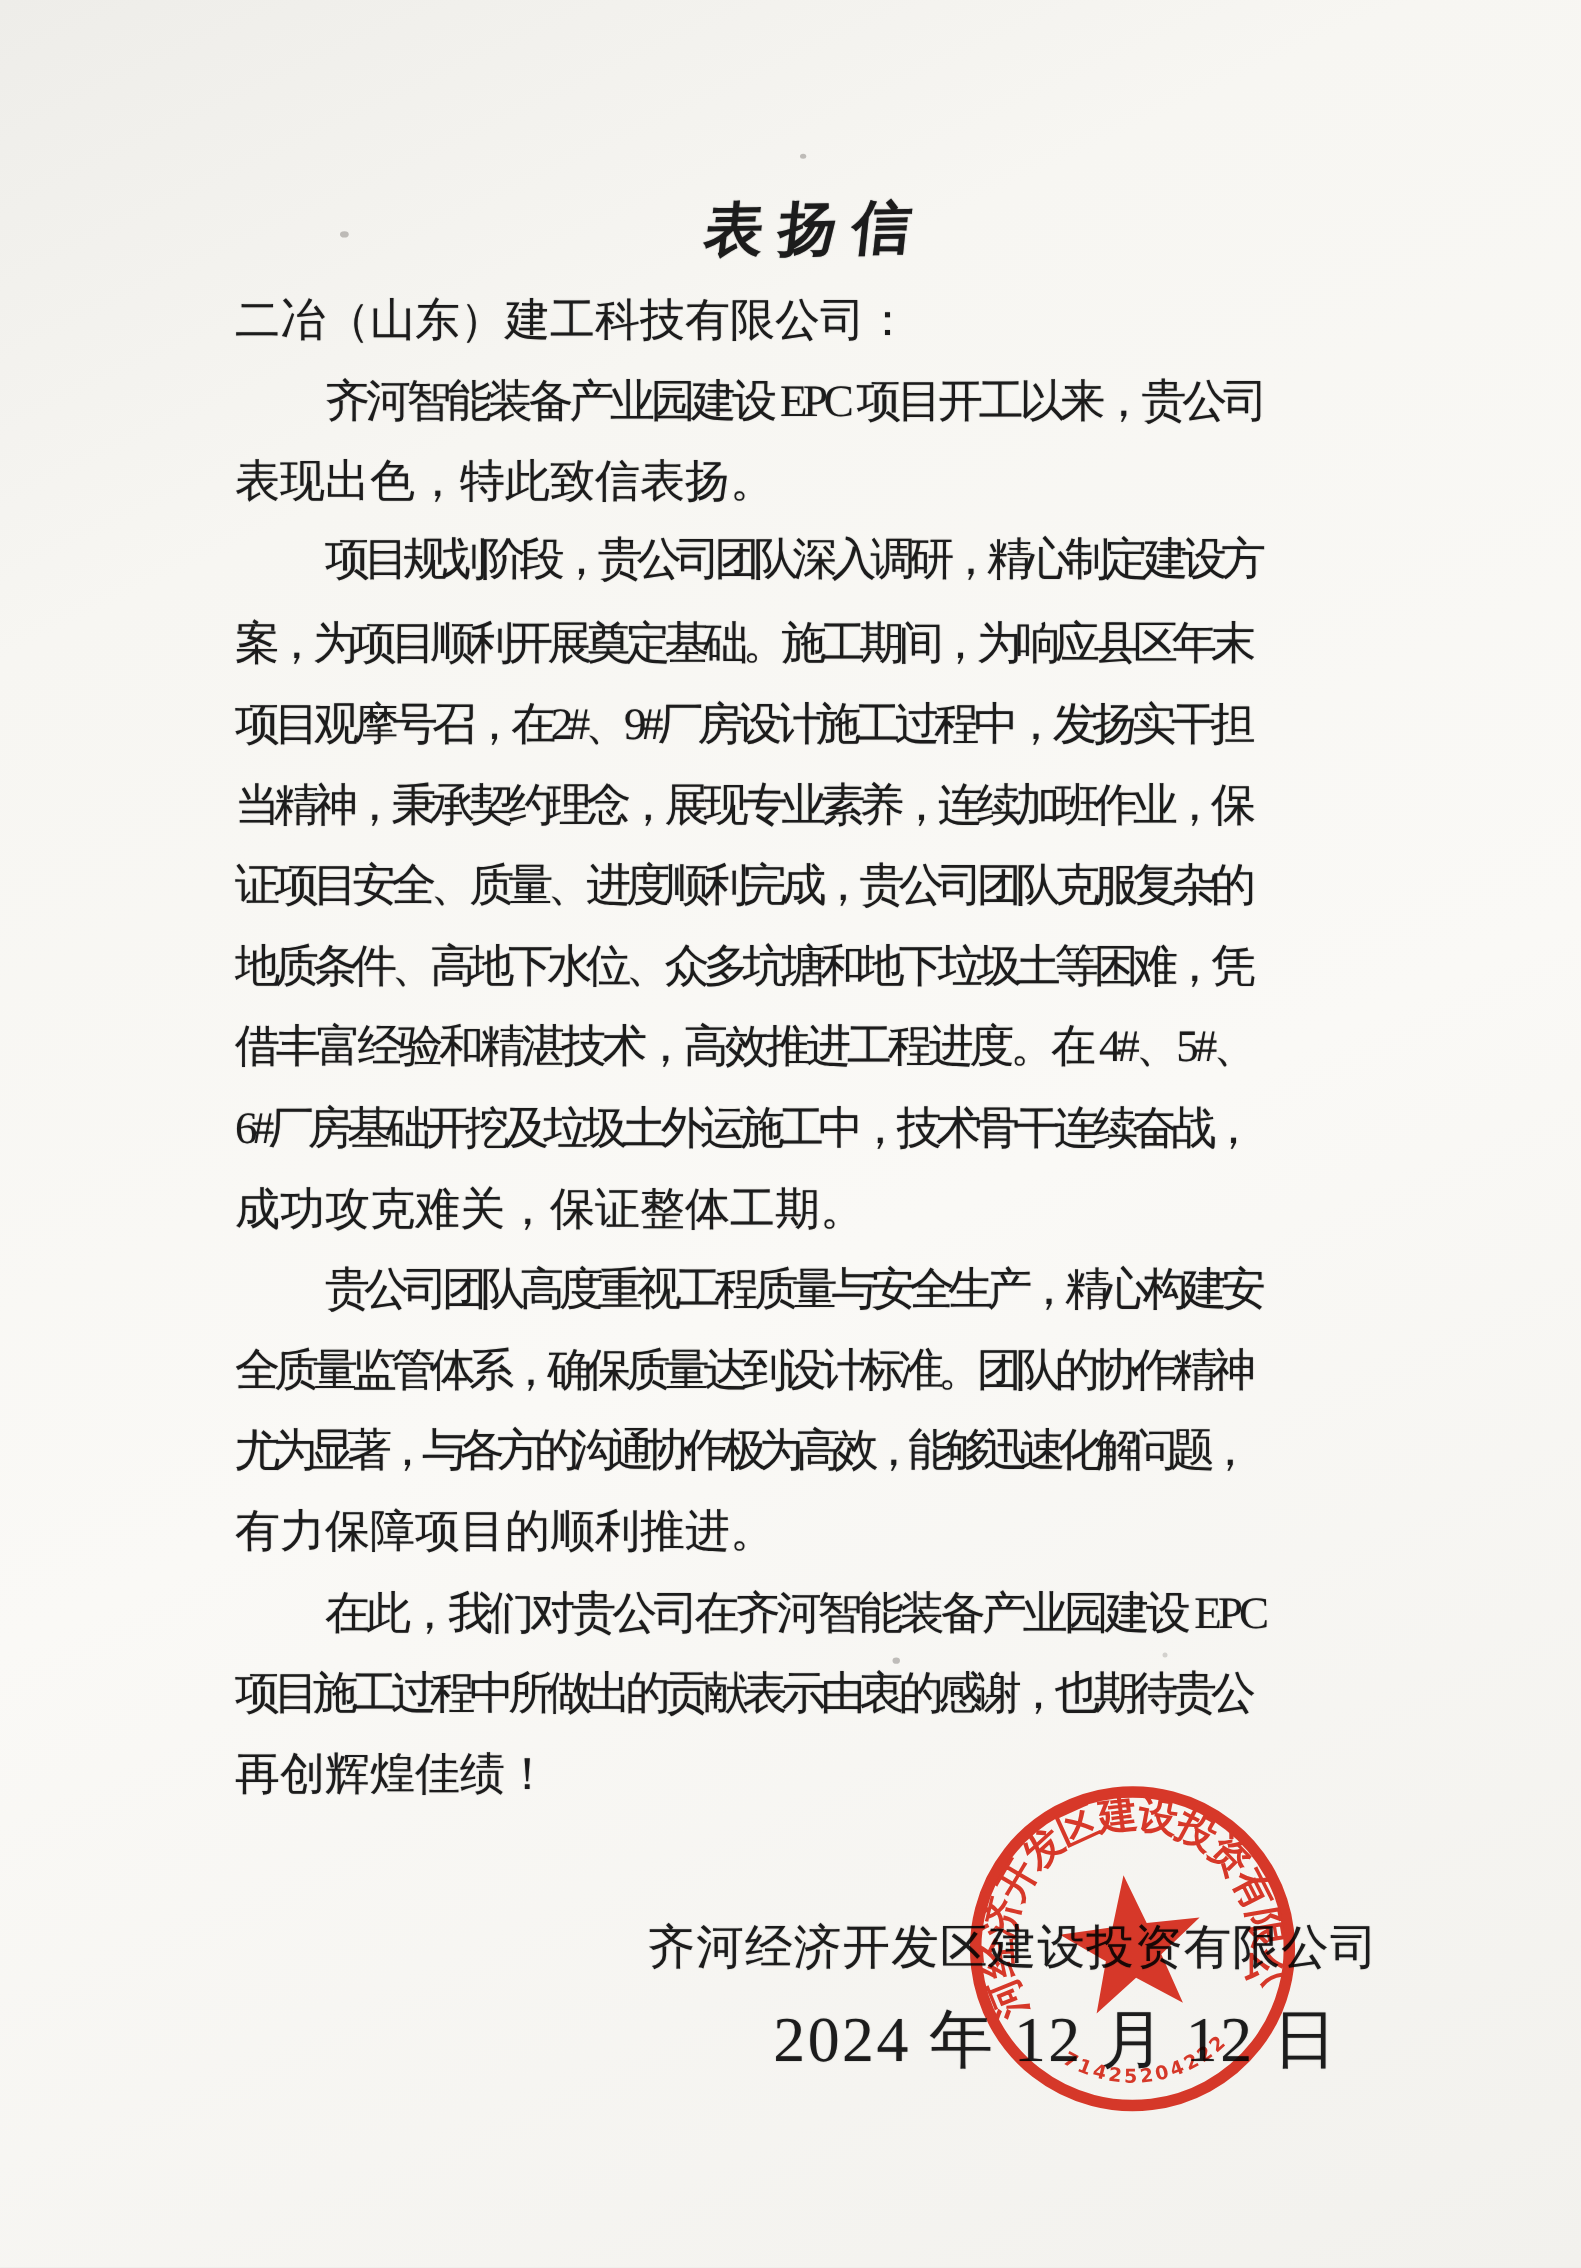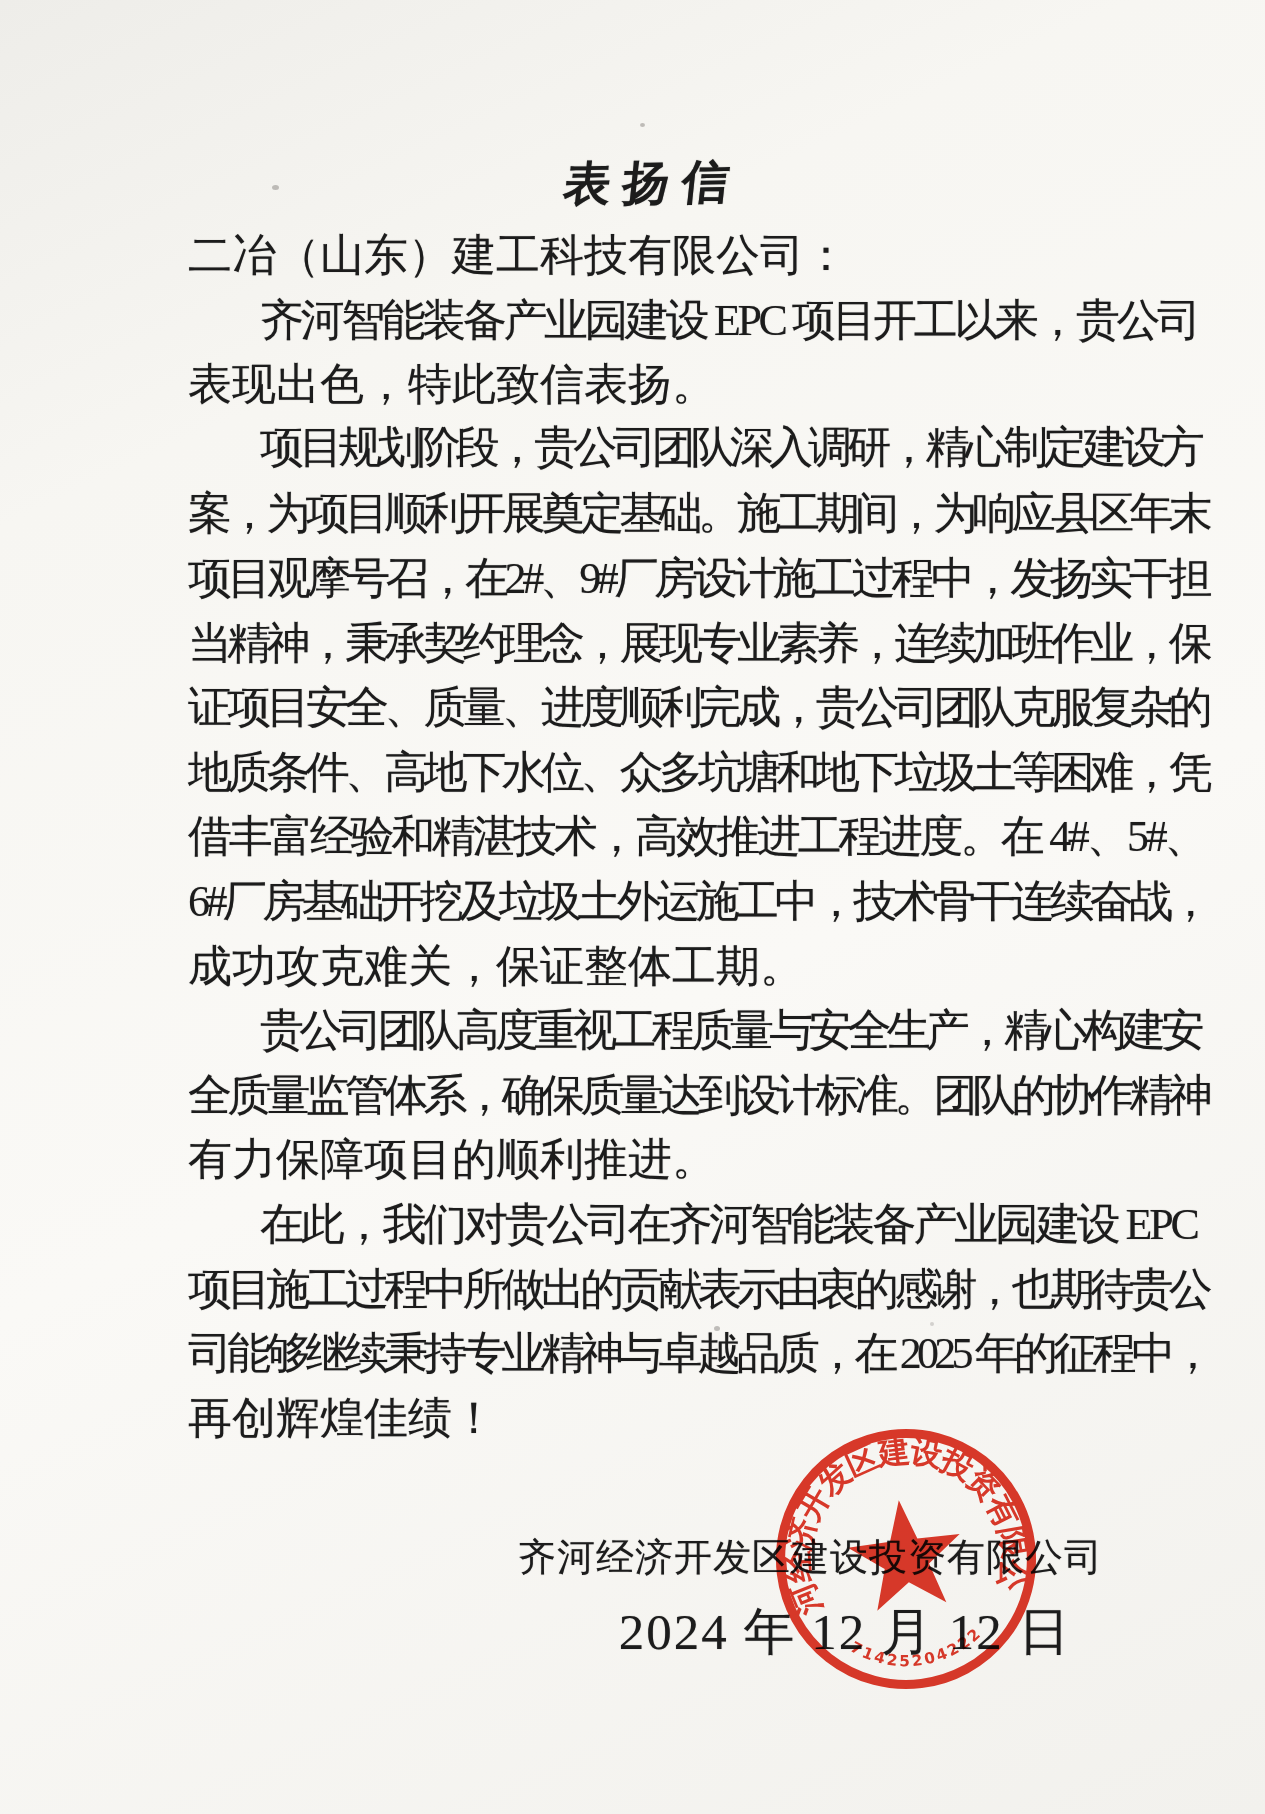--- a/index.html
+++ b/index.html
@@ -18,21 +18,21 @@
     position:absolute;top:152px;left:0;width:100%;
     text-align:center;padding-left:40px;box-sizing:border-box;
     font-size:47px;font-weight:bold;letter-spacing:12px;
     transform:skewX(-7deg) rotate(-1deg);
     text-shadow:0 0 1px rgba(0,0,0,.55);
   }
   .letter-body{
     position:absolute;left:188px;top:224px;width:916px;
   }
   .line{
-    height:64.6px;line-height:64.6px;font-size:44px;
+    height:64.6px;line-height:64.6px;font-size:36px;
     white-space:nowrap;overflow:visible;
     text-shadow:0 0 1px rgba(0,0,0,.4);
   }
   .signature{
     position:absolute;top:1532px;right:162px;
     font-size:38px;letter-spacing:1px;
     text-shadow:0 0 1px rgba(0,0,0,.4);
   }
   .dateline{
     position:absolute;top:1598px;left:845px;transform:translateX(-50%);
@@ -68,24 +68,24 @@
       <div class="line"><span style="letter-spacing: -4.76923px;">案，为项目顺利开展奠定基础。施工期间，为响应县区年末</span></div>
       <div class="line"><span style="letter-spacing: -4.42857px;">项目观摩号召，在2#、9#厂房设计施工过程中，发扬实干担</span></div>
       <div class="line"><span style="letter-spacing: -4.76923px; font-family: Liberation Mono, monospace;">当精神，秉承契约理念，展现专业素养，连续加班作业，保</span></div>
       <div class="line"><span style="letter-spacing: -4.76923px;">证项目安全、质量、进度顺利完成，贵公司团队克服复杂的</span></div>
       <div class="line"><span style="letter-spacing: -4.76923px;">地质条件、高地下水位、众多坑塘和地下垃圾土等困难，凭</span></div>
       <div class="line"><span style="letter-spacing: -3.35714px;">借丰富经验和精湛技术，高效推进工程进度。在 4#、5#、</span></div>
       <div class="line"><span style="letter-spacing: -4.59259px;">6#厂房基础开挖及垃圾土外运施工中，技术骨干连续奋战，</span></div>
       <div class="line"><span>成功攻克难关，保证整体工期。</span></div>
       <div class="line" style="padding-left: 72px;"><span style="letter-spacing: -4.83333px;">贵公司团队高度重视工程质量与安全生产，精心构建安</span></div>
       <div class="line"><span style="letter-spacing: -4.76923px;">全质量监管体系，确保质量达到设计标准。团队的协作精神</span></div>
+      <div class="line"><span style="letter-spacing: -6.07407px;">尤为显著，与各方的沟通协作极为高效，能够迅速化解问题，</span></div>
       <div class="line"><span>有力保障项目的顺利推进。</span></div>
       <div class="line" style="padding-left: 72px;"><span style="letter-spacing: -3.16px;">在此，我们对贵公司在齐河智能装备产业园建设 EPC</span></div>
       <div class="line"><span style="letter-spacing: -4.76923px;">项目施工过程中所做出的贡献表示由衷的感谢，也期待贵公</span></div>
-      <div class="line"><span style="letter-spacing: -4.8px;">司能够继续秉持专业精神与卓越品质，在 2025 年的征程中，</span></div>
       <div class="line"><span>再创辉煌佳绩！</span></div>
     </div>
 
   <div class="signature">齐河经济开发区建设投资有限公司</div>
   <div class="dateline">2024 年 12 月 12 日</div>
 
   <svg class="seal" viewBox="0 0 300 300" aria-hidden="true">
     <defs>
       <path id="arcTop" d="M 63.9 190.2 A 95 95 0 1 1 236.1 190.2" fill="none"></path>
       <path id="arcBottom" d="M 86.8 233.9 A 105 105 0 0 0 213.2 233.9" fill="none"></path>

